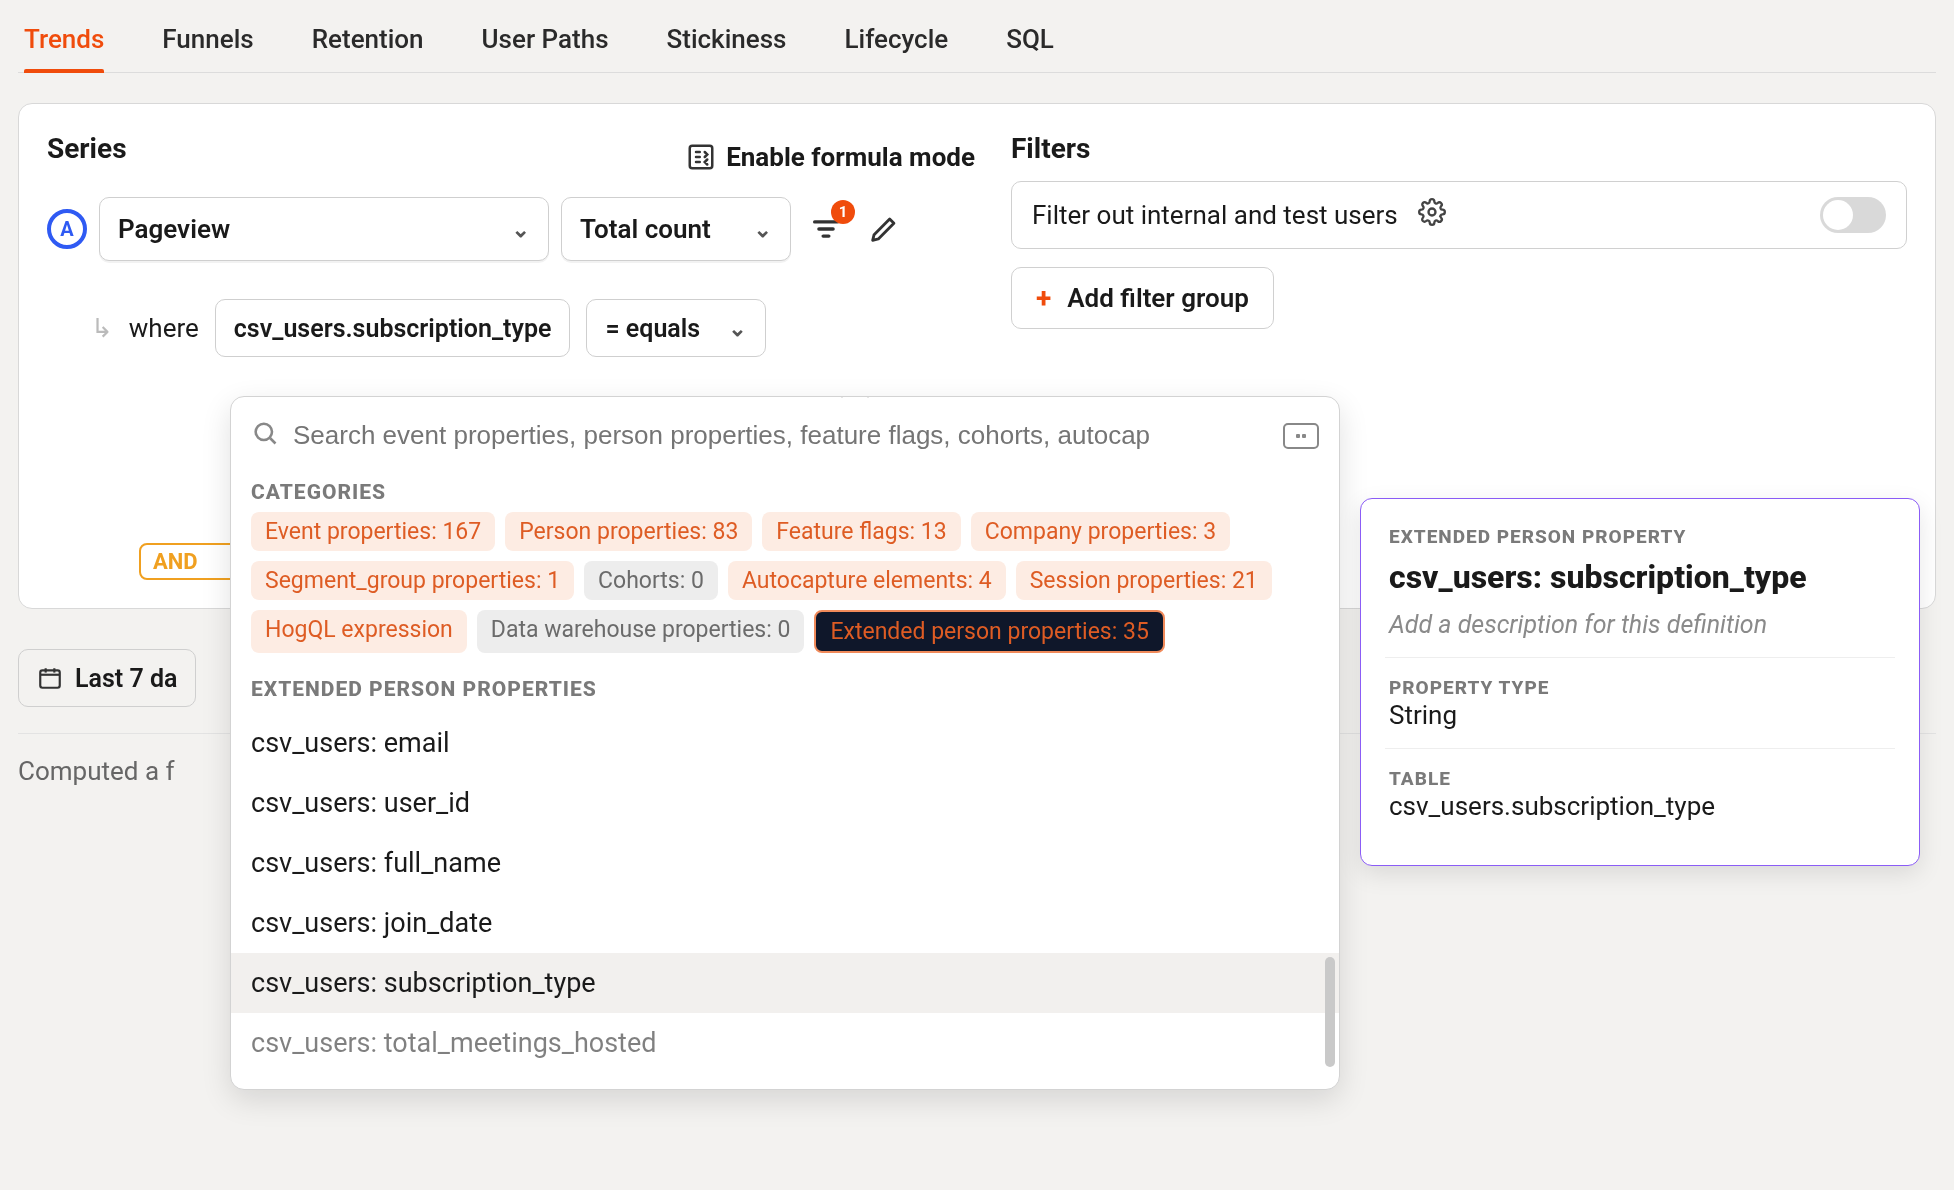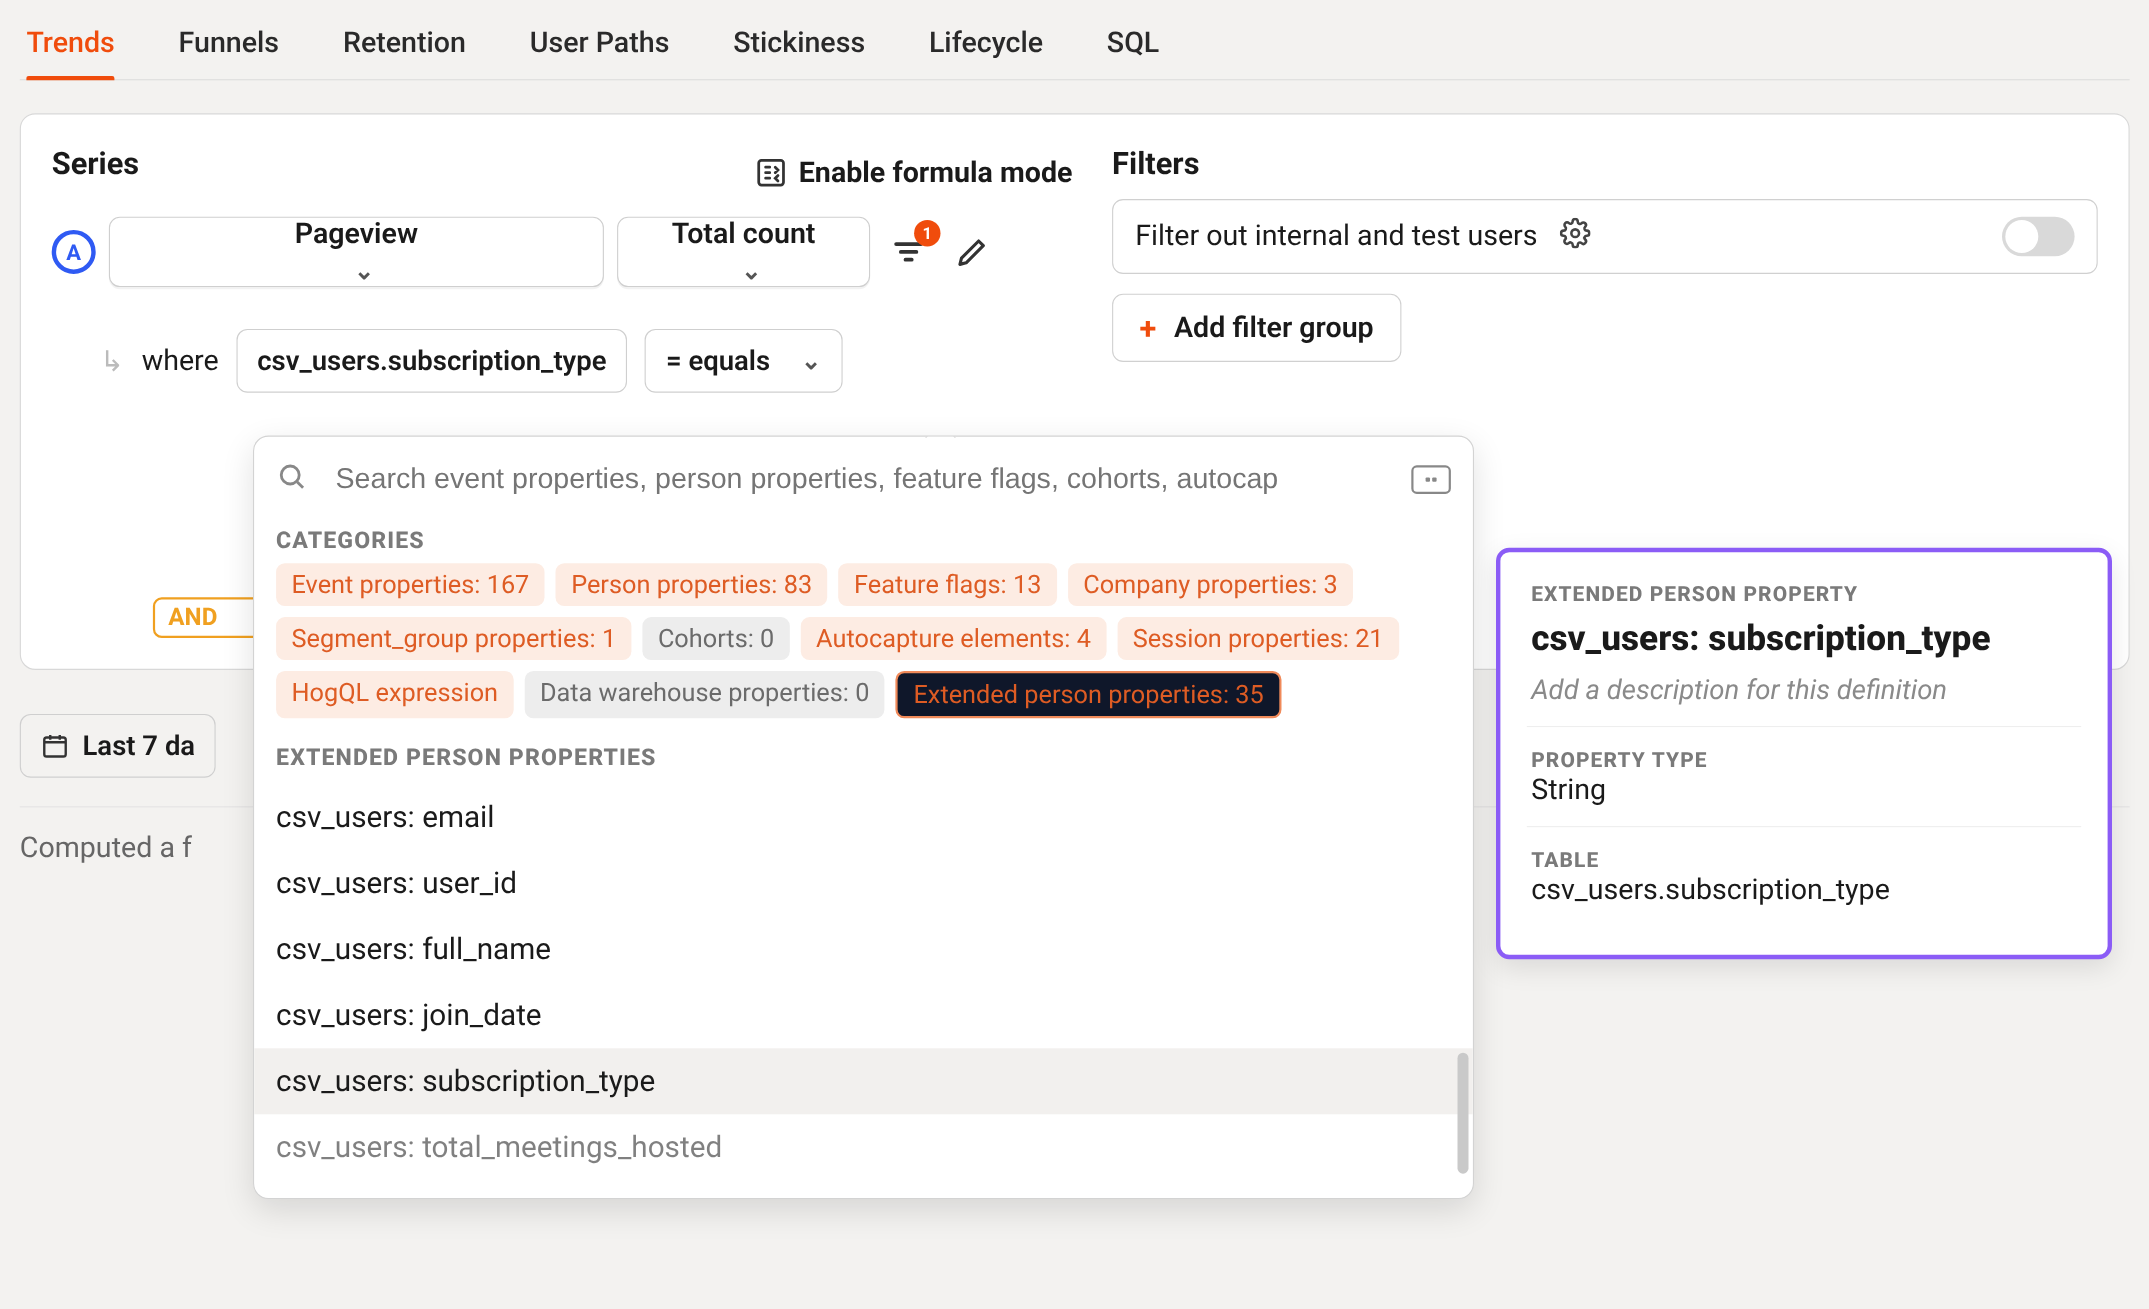--- a/index.html
+++ b/index.html
@@ -72,21 +72,20 @@
   display: flex; align-items: center; justify-content: space-between;
   height: 64px;
   background: #fff;
   border: 1px solid #cfcfcf;
   border-radius: 10px;
   padding: 0 18px;
   font-size: 26px;
   font-weight: 600;
   cursor: pointer;
   box-shadow: 0 2px 0 rgba(0,0,0,.05);
-  flex-direction: column;
 }
 .select.pageview { width: 450px; }
 .select.total { width: 230px; }
 .chev { font-size: 22px; color: #555; margin-left: 14px; }
 .icon-btn {
   width: 46px; height: 46px;
   display: flex; align-items: center; justify-content: center;
   color: #333; position: relative;
 }
 .filter-icon svg { width: 34px; height: 34px; }
@@ -179,21 +178,21 @@
 }
 .dropdown .caret-up {
   position: absolute; top: -12px; left: 610px;
   width: 0; height: 0;
   border-left: 14px solid transparent;
   border-right: 14px solid transparent;
   border-bottom: 14px solid #fff;
   filter: drop-shadow(0 -1px 0 #ccc);
 }
 .search-row {
-  display: flex; align-items: center; gap: 26px;
+  display: flex; align-items: center; gap: 14px;
   padding: 22px 20px 18px;
 }
 .search-row .mag { color: #888; }
 .search-row input {
   flex: 1; border: none; outline: none;
   font-size: 26px;
 }
 .kbd-icon {
   width: 36px; height: 26px;
   border: 2px solid #888;
@@ -231,21 +230,21 @@
 .scroll-thumb {
   position: absolute; right: 4px; top: 560px;
   width: 10px; height: 110px;
   background: #c9c9c9; border-radius: 6px;
 }
 .detail-panel {
   position: absolute;
   top: 498px; left: 1360px;
   width: 560px;
   background: #fff;
-  border: 4px solid #8b5cf6;
+  border: 1px solid #8b5cf6;
   border-radius: 12px;
   padding: 26px 28px;
   box-shadow: 0 8px 24px rgba(0,0,0,.1);
 }
 .dp-label {
   font-size: 19px; font-weight: 800; letter-spacing: 1px;
   color: #7a7a7a;
 }
 .dp-title {
   font-size: 32px; font-weight: 800;

